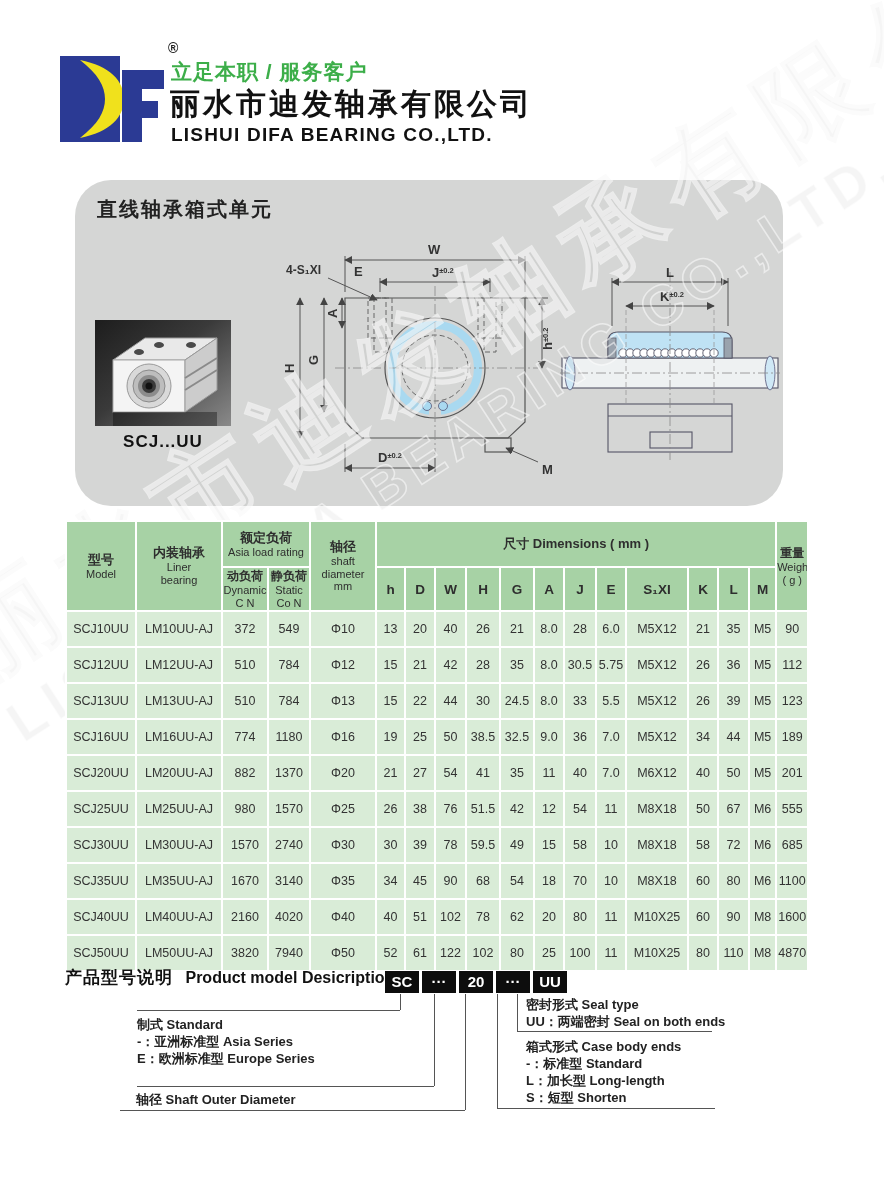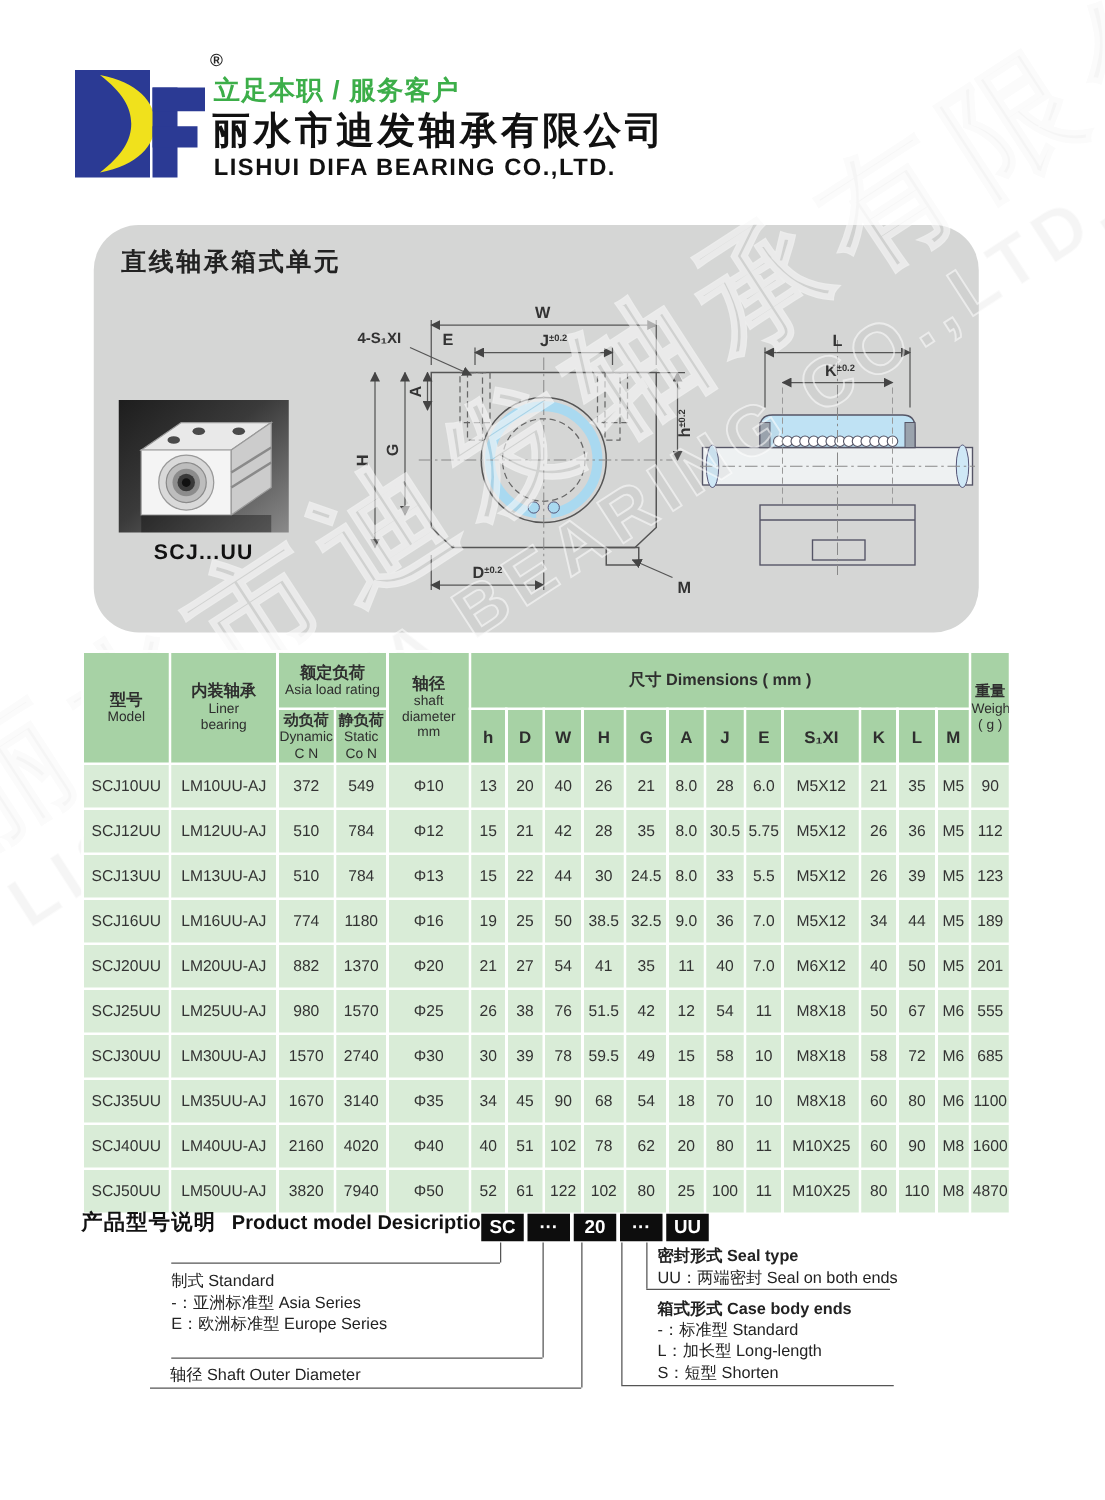--- a/index.html
+++ b/index.html
@@ -40,21 +40,21 @@
   .dimletter{font-size:13.5px;font-weight:bold;}
   tbody td{height:34px;font-size:12.5px;}
   thead tr.r1 th{height:44px;}
   thead tr.r2 th{height:42px;}
 
   
   .sec-title-cn{font-size:17px;font-weight:bold;color:#111;letter-spacing:1px;}
   .sec-title-en{font-size:16px;font-weight:bold;color:#111;}
   .codebox{display:inline-block;min-width:30px;height:22px;line-height:22px;background:#0d0d0d;
            color:#fff;font-size:15px;font-weight:bold;text-align:center;margin-right:3px;padding:0 2px;}
-  .mline{font-size:13px;color:#222;line-height:17px;white-space:nowrap;}
+  .mline{font-size:13px;color:#222;line-height:17px;white-space:nowrap;font-weight:bold;}
   .rule{background:#555;height:1px;}
   .vline{background:#555;width:1px;}
 </style>
 </head>
 <body>
 
 <div class="abs" style="left:58px;top:44px;width:108px;height:108px;">
   <svg width="108" height="108" viewBox="0 0 108 108">
     <rect x="2" y="12" width="60" height="86" fill="#2b3a94"></rect>
     <path d="M22,16 C52,22 66,37 66,55 C66,73 52,88 22,94 C40,80 47,68 47,55 C47,42 40,30 22,16 Z" fill="#f0e11c"></path>
@@ -500,21 +500,21 @@
 <div class="abs vline" style="left:434px;top:994px;height:92px;"></div>
 <div class="abs rule" style="left:137px;top:1086px;width:297px;"></div>
 <div class="abs vline" style="left:465px;top:994px;height:116px;"></div>
 <div class="abs rule" style="left:120px;top:1110px;width:345px;"></div>
 <div class="abs vline" style="left:517px;top:994px;height:37px;"></div>
 <div class="abs rule" style="left:517px;top:1031px;width:195px;"></div>
 <div class="abs vline" style="left:497px;top:994px;height:114px;"></div>
 <div class="abs rule" style="left:497px;top:1108px;width:218px;"></div>
 
 <div class="abs" style="left:137px;top:1016px;">
-  <div class="mline" style="font-weight:normal">制式  Standard</div>
+  <div class="mline" style="font-weight:bold">制式  Standard</div>
   <div class="mline">-：亚洲标准型  Asia Series</div>
   <div class="mline">E：欧洲标准型  Europe Series</div>
 </div>
 <div class="abs mline" style="left:136px;top:1091px;">轴径 Shaft Outer Diameter</div>
 
 <div class="abs" style="left:526px;top:996px;">
   <div class="mline" style="font-weight:bold">密封形式 Seal type</div>
   <div class="mline">UU：两端密封 Seal on both ends</div>
 </div>
 

